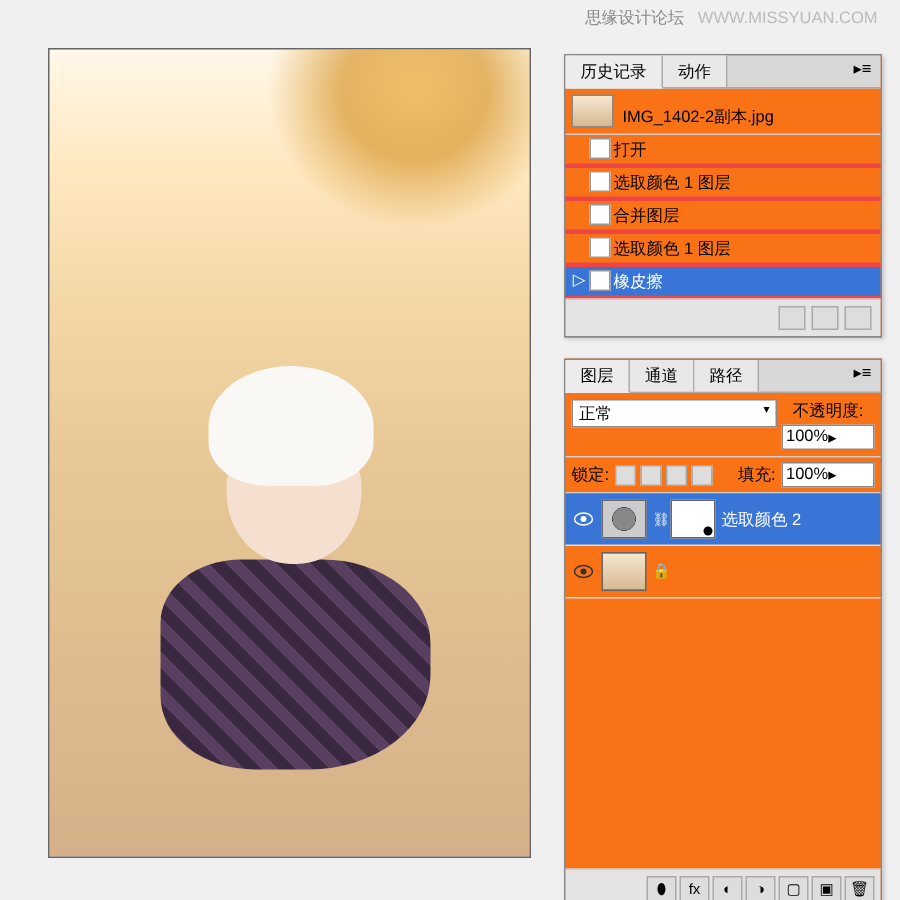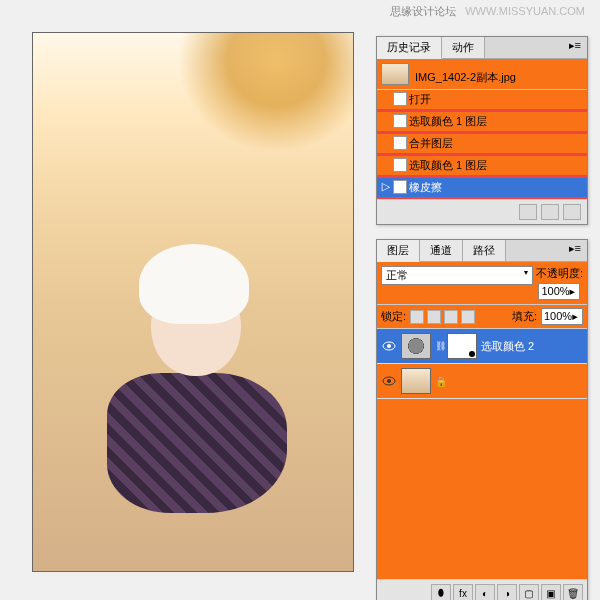--- a/index.html
+++ b/index.html
@@ -25,21 +25,21 @@
 .hist-item{display:flex;align-items:flex-start;padding:2px 4px;gap:2px;border-bottom:3px solid #ef4444;}
 .hist-item.selected{background:#3875d7;color:#fff;}
 .hist-icon{width:14px;height:14px;background:#fff;border:1px solid #999;flex-shrink:0;}
 .hist-icon.eraser{background:#fff;}
 .hist-ptr{width:10px;text-align:center;}
 .panel-footer{display:flex;justify-content:flex-end;gap:4px;padding:4px 6px;border-top:1px solid #ccc;background:#e4e4e4;}
 .ftr-btn{width:18px;height:16px;background:#ddd;border:1px solid #aaa;cursor:pointer;}
 .layer-controls{display:flex;align-items:flex-start;padding:4px;gap:3px;border-bottom:1px solid #ccc;}
 .blend-select{flex:1;background:#fff;border:1px solid #888;padding:1px 4px;display:flex;justify-content:space-between;}
 .opacity-grp{display:flex;align-items:center;gap:2px;flex-direction:column;}
-.pct-input{width:42px;background:#fff;border:1px solid #888;padding:1px 2px;display:flex;}
+.pct-input{width:62px;background:#fff;border:1px solid #888;padding:1px 2px;display:flex;}
 .lock-row{display:flex;align-items:center;padding:3px 4px;gap:4px;border-bottom:1px solid #ccc;}
 .lock-icons{display:flex;gap:3px;}
 .lock-ic{width:14px;height:14px;background:#ddd;border:1px solid #aaa;}
 .layer-list{min-height:250px;}
 .layer-row{display:flex;align-items:center;padding:4px;gap:4px;border-bottom:1px solid #ddd;}
 .layer-row.selected{background:#3875d7;color:#fff;}
 .eye{width:16px;height:14px;display:flex;align-items:center;justify-content:center;}
 .eye svg{width:14px;height:10px;}
 .layer-thumb{width:30px;height:26px;background:#fff;border:1px solid #666;flex-shrink:0;position:relative;}
 .layer-thumb.adj{background:radial-gradient(circle,#888 40%,#444 42%,transparent 44%) #ccc;}

